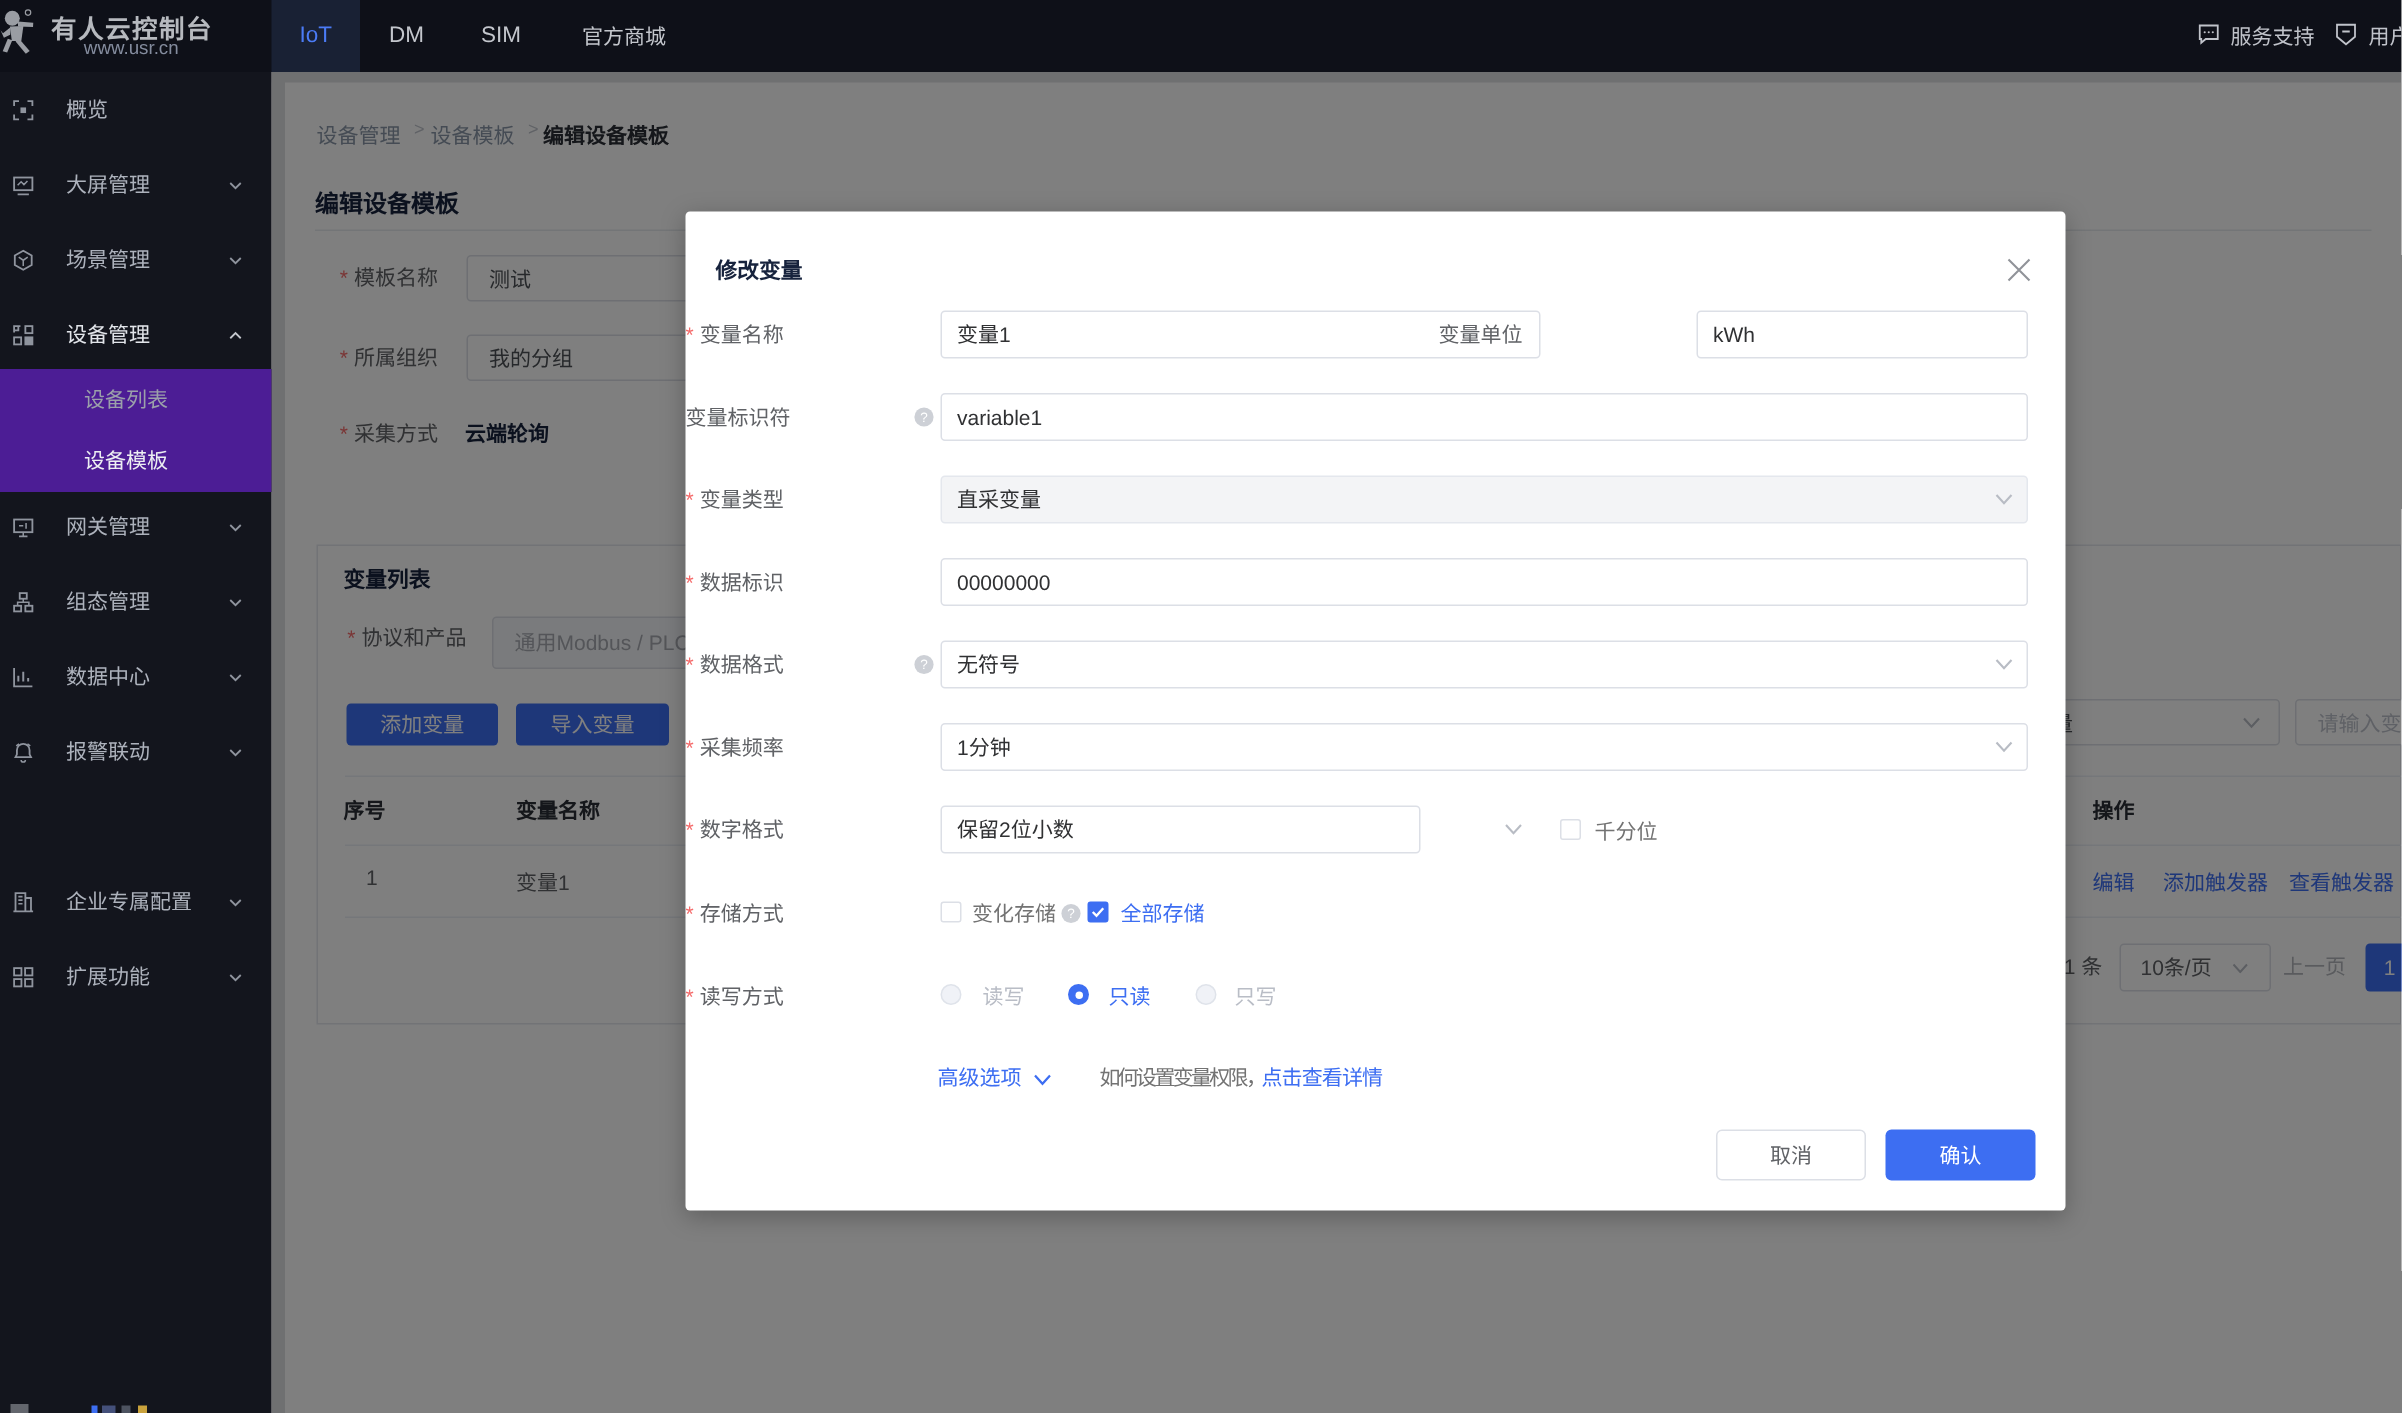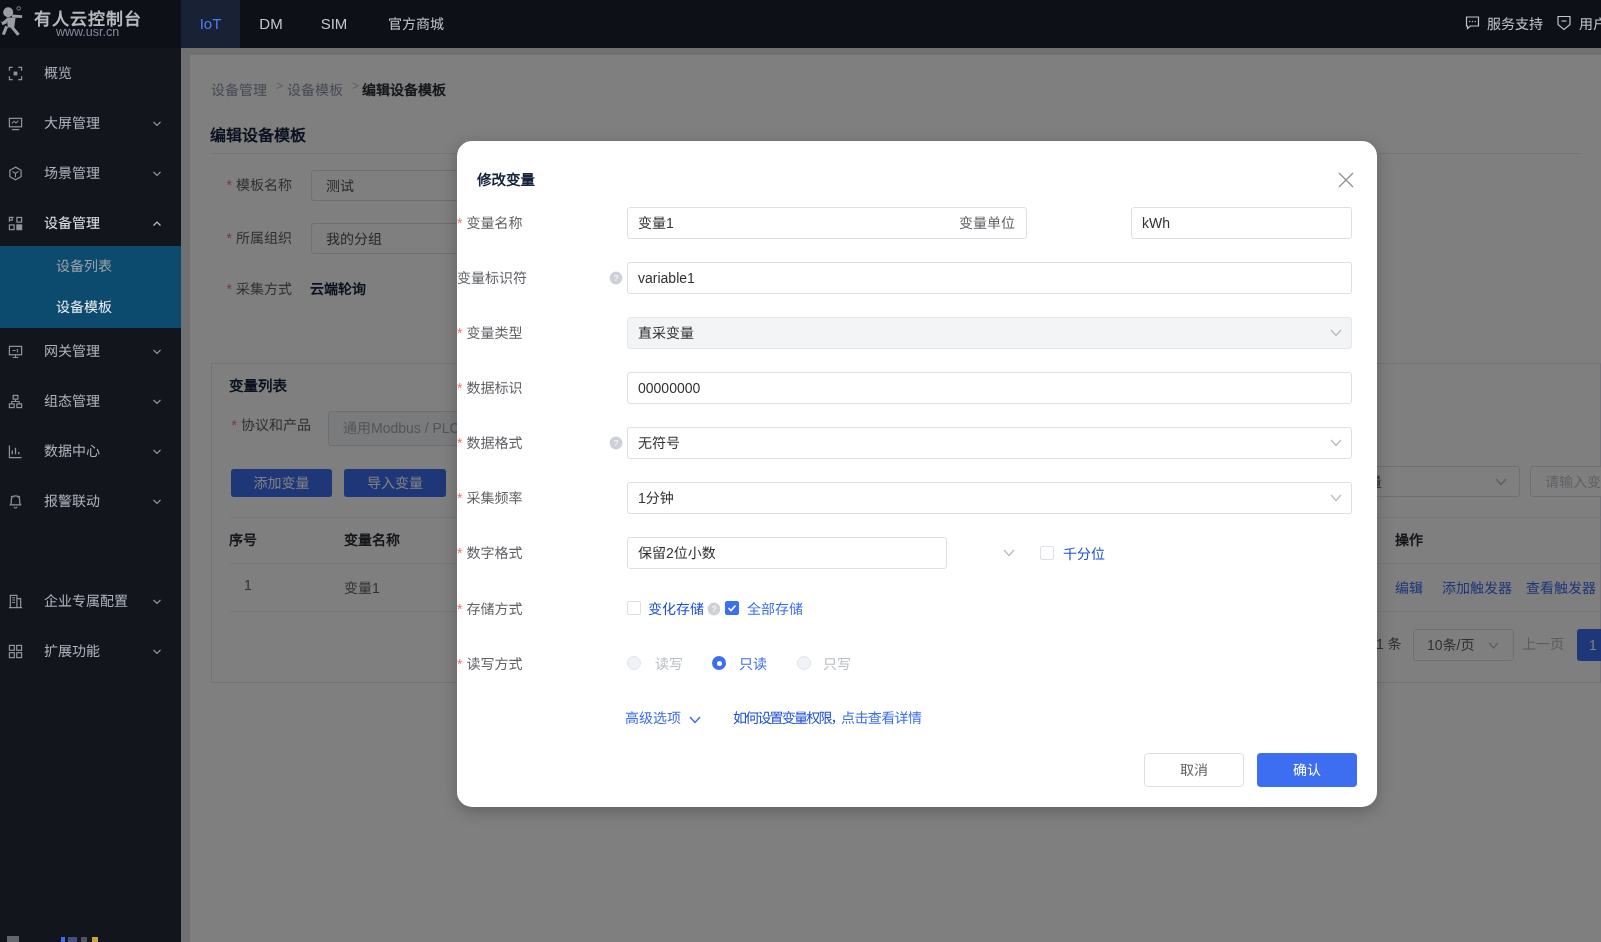--- a/index.html
+++ b/index.html
@@ -21,21 +21,21 @@
 .tbr { position:absolute; top:0; height:48px; line-height:48px; color:#c0c3ca; font-size:14px; }
 #svc-t { left:1487px; } #usr-t { left:1579px; width:30px; overflow:hidden; }
 .tbico { position:absolute; top:15px; }
 
 
 #sidebar { position:absolute; left:0; top:48px; width:181px; height:894px; background:#13151d; z-index:10; }
 .mi { position:absolute; left:0; width:180px; height:50px; }
 .mi .txt { position:absolute; left:44px; top:0; height:50px; line-height:50px; font-size:14px; color:#adb2bc; }
 .mi .ic { position:absolute; left:8px; top:18px; width:15px; height:15px; }
 .mi .ar { position:absolute; right:18px; top:21px; width:10px; height:10px; }
-#submenu { position:absolute; left:0; top:198px; width:181px; height:82px; background:#0c4a6e; }
+#submenu { position:absolute; left:0; top:198px; width:181px; height:82px; background:#4c1d95; }
 .smi { position:absolute; left:0; width:181px; height:41px; line-height:41px; font-size:14px; color:#9ba0aa; }
 .smi span { margin-left:56px; }
 .smi.active { color:#eceef2; }
 #verrow { position:absolute; left:0; top:884px; width:181px; height:10px; }
 
 
 #content { position:absolute; left:181px; top:48px; width:1420px; height:894px; background:#fff; z-index:1; }
 #lstrip { position:absolute; left:0; top:0; width:9px; height:894px; background:#dfe0e3; }
 .crumb { position:absolute; top:31px; font-size:14px; color:#8a97a8; }
 .crumb.b { color:#2b2f36; font-weight:bold; }
@@ -49,32 +49,32 @@
 .btn-blue { position:absolute; background:#3d6ef2; color:#fff; font-size:14px; text-align:center; border-radius:3px; }
 .thead { position:absolute; font-size:14px; font-weight:bold; color:#2b2f36; }
 .tcell { position:absolute; font-size:14px; color:#606266; }
 .tlink { position:absolute; font-size:14px; color:#3d6ef2; }
 .tline { position:absolute; height:0; border-top:1px solid #ebeef5; }
 
 
 #overlay { position:absolute; left:181px; top:48px; width:1420px; height:894px; background:rgba(0,0,0,0.5); z-index:20; }
 
 
-#modal { position:absolute; left:457px; top:141px; width:920px; height:666px; background:#fff; border-radius:15px; box-shadow:0 4px 16px rgba(0,0,0,.25); z-index:30; }
+#modal { position:absolute; left:457px; top:141px; width:920px; height:666px; background:#fff; border-radius:3px; box-shadow:0 4px 16px rgba(0,0,0,.25); z-index:30; }
 #mtitle { position:absolute; left:20px; top:27px; font-size:14.5px; font-weight:bold; color:#17233d; }
 #mclose { position:absolute; left:880px; top:30px; width:18px; height:18px; }
 .mlabel { position:absolute; width:151px; left:0; text-align:left; font-size:14px; color:#606266; }
 .minput { position:absolute; background:#fff; border:1px solid #dcdfe6; border-radius:3px; font-size:14px; color:#303133; line-height:30px; height:32px; padding-left:10px; }
 .msel { position:absolute; border:1px solid #dcdfe6; border-radius:3px; font-size:14px; color:#303133; line-height:30px; height:32px; padding-left:10px; background:#fff; }
 .chev { position:absolute; width:12px; height:8px; }
 .qico { position:absolute; width:14px; height:14px; }
 .cbox { position:absolute; width:14px; height:14px; border:1px solid #dcdfe6; border-radius:2px; background:#fff; }
 .cbox.on { background:#3d6ef2; border-color:#3d6ef2; }
 .rad { position:absolute; width:14px; height:14px; border-radius:50%; }
-.mtext { position:absolute; font-size:14px; color:#1d4ed8; }
+.mtext { position:absolute; font-size:14px; color:#737373; }
 .mgrey { position:absolute; font-size:14px; color:#b9bdc6; }
 .mblue { color:#3d6ef2 !important; }
 #btn-cancel { position:absolute; left:687px; top:612px; width:100px; height:34px; border:1px solid #dcdfe6; border-radius:4px; line-height:32px; text-align:center; font-size:14px; color:#606266; background:#fff; }
 #btn-ok { position:absolute; left:800px; top:612px; width:100px; height:34px; background:#3d6ef2; border-radius:4px; line-height:34px; text-align:center; font-size:14px; color:#fff; }
 </style>
 </head>
 <body>
 
 <div id="topbar">
   <div id="logo">

